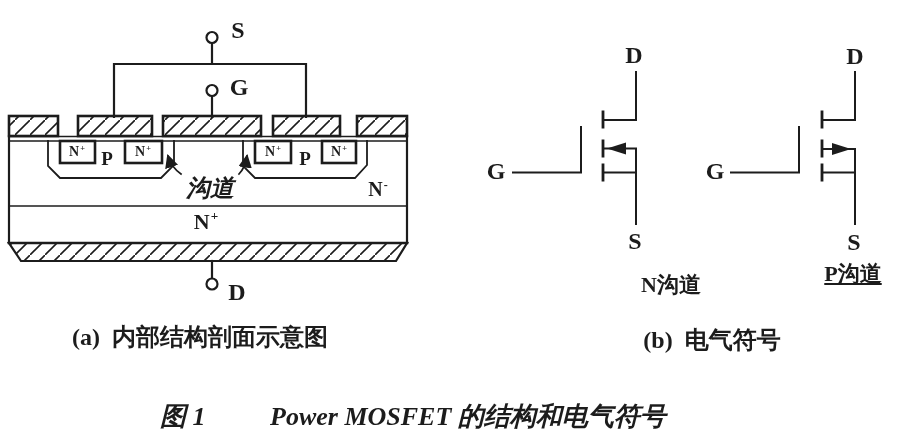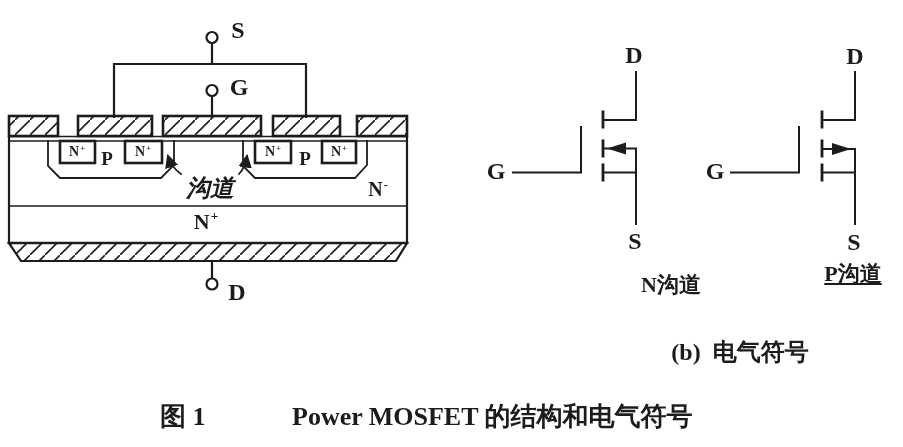--- a/index.html
+++ b/index.html
@@ -14,21 +14,21 @@
   }
   svg.linework { position: absolute; left: 0; top: 0; color: var(--ink, #1c1c1c); }
   .lbl {
     position: absolute;
     transform: translate(-50%, -50%);
     white-space: pre;
     font-weight: bold;
     line-height: 1;
     color: var(--ink, #1c1c1c);
   }
-  .lbl.anchor-left { transform: translate(0, -50%); }
+  .lbl.anchor-left { transform: translate(0, -50%); font-style: italic; }
   .lbl sup { font-size: 60%; vertical-align: super; margin-left: 1px; }
   .fs14 { font-size: 14px; }
   .fs19 { font-size: 19px; }
   .fs20 { font-size: 20px; }
   .fs22 { font-size: 22px; }
   .fs24 { font-size: 24px; }
   .fs26 { font-size: 26px; }
 </style>
 </head>
 <body>
@@ -127,29 +127,30 @@
   <span class="lbl fs14" style="left:339px; top:152px;"><span>N</span><sup>+</sup></span>
 
   <span class="lbl fs19" style="left:107px; top:158px;">P</span>
   <span class="lbl fs19" style="left:305px; top:158px;">P</span>
 
   <span class="lbl fs24" style="left:210px; top:188px;font-style:italic;">沟道</span>
 
   <span class="lbl fs20" style="left:378px; top:189px;"><span>N</span><sup>-</sup></span>
   <span class="lbl fs22" style="left:206px; top:221px;"><span>N</span><sup>+</sup></span>
 
+  <span class="lbl fs24" style="left:200px; top:337px;">(a)  内部结构剖面示意图</span>
 
   <span class="lbl fs24" style="left:634px; top:55px;">D</span>
   <span class="lbl fs24" style="left:496px; top:171px;">G</span>
   <span class="lbl fs24" style="left:635px; top:241px;">S</span>
   <span class="lbl fs22" style="left:631px; top:285px;margin-left:40px;">N沟道</span>
 
   <span class="lbl fs24" style="left:855px; top:56px;">D</span>
   <span class="lbl fs24" style="left:715px; top:171px;">G</span>
   <span class="lbl fs24" style="left:854px; top:242px;">S</span>
   <span class="lbl fs22" style="left:853px; top:274px;text-decoration:underline;">P沟道</span>
 
-  <span class="lbl fs24" style="left:712px; top:352px;margin-left:28px;">(b)  电气符号</span>
+  <span class="lbl fs24" style="left:712px; top:340px;">(b)  电气符号</span>
 
   <span class="lbl fs26 anchor-left" style="left:160px; top:417px;">图 1</span>
-  <span class="lbl fs26 anchor-left" style="left:270px; top:417px;margin-left:22px;">Power MOSFET 的结构和电气符号</span>
+  <span class="lbl fs26 anchor-left" style="left:270px; top:417px;">Power MOSFET 的结构和电气符号</span>
 
 </div>
 
 </body></html>

